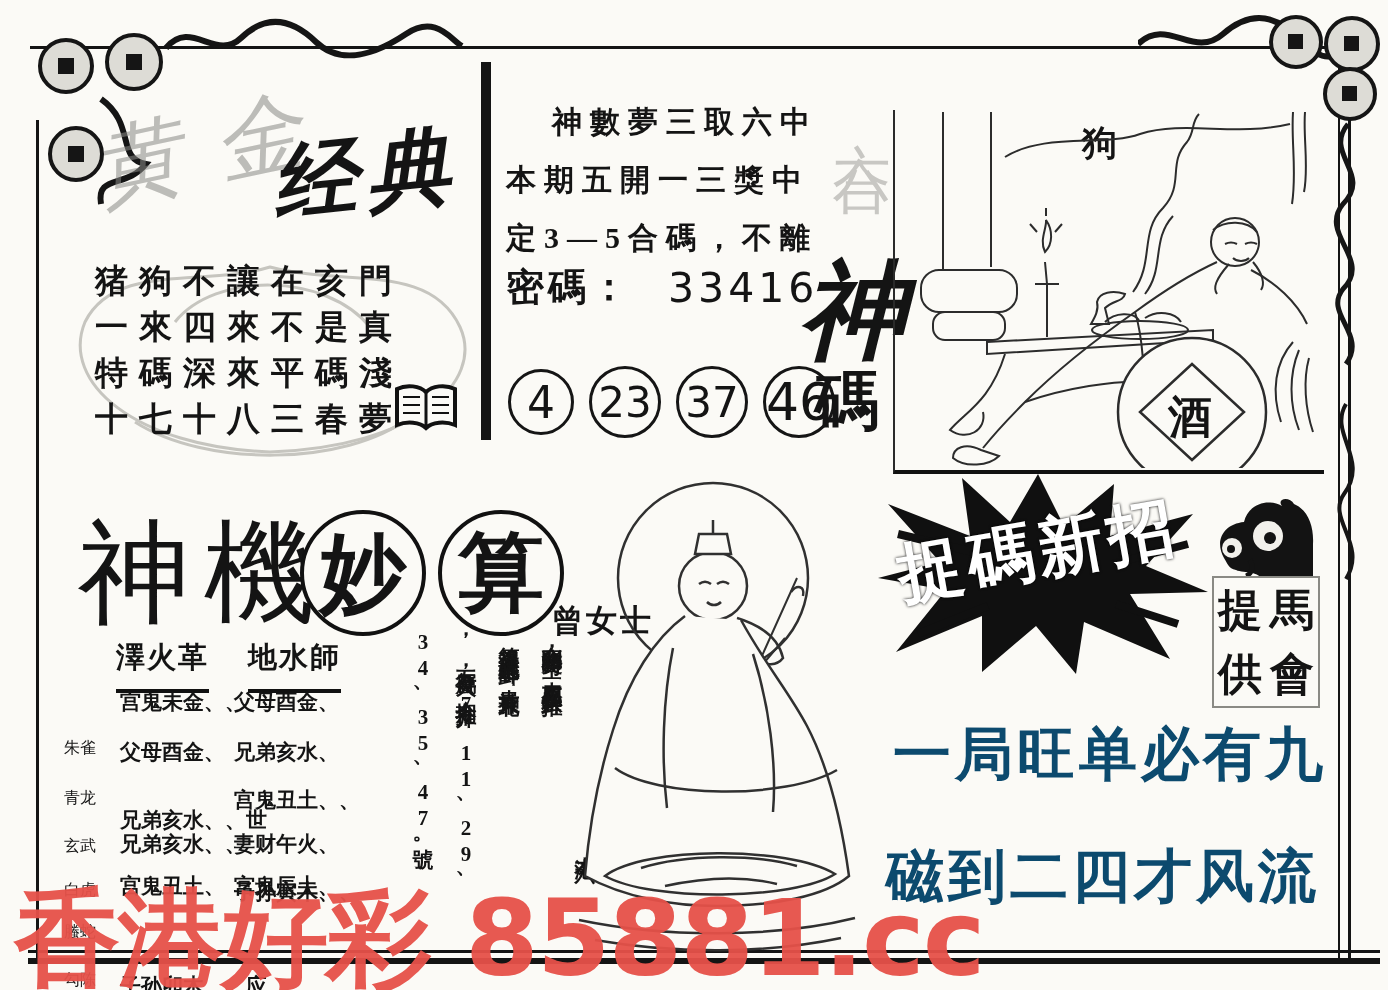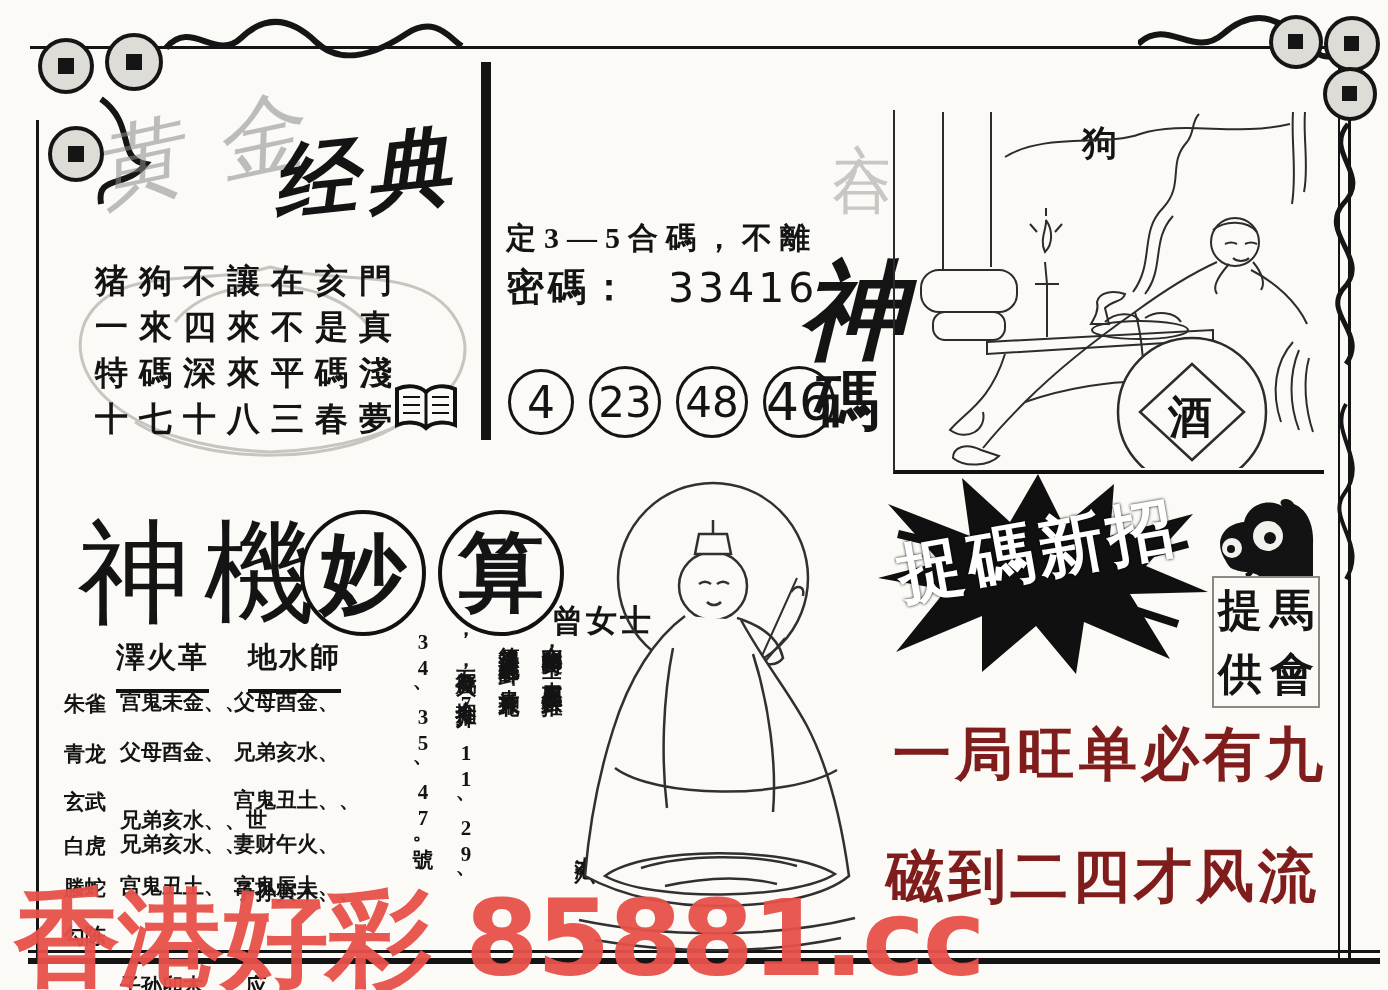--- a/index.html
+++ b/index.html
@@ -10,26 +10,26 @@
   .line{background:#141414;}
   .serif{font-family:"Liberation Serif","DejaVu Serif",serif;}
   .sans{font-family:"DejaVu Sans","Liberation Sans",sans-serif;}
   .poem-line{font-size:33px;font-weight:700;letter-spacing:11px;line-height:46px;white-space:nowrap;}
   .pred-line{font-size:30px;font-weight:600;letter-spacing:8px;white-space:nowrap;}
   .num-circle{display:inline-flex;align-items:center;justify-content:center;
       border:3px solid #151515;border-radius:50%;
       font-family:"DejaVu Sans",sans-serif;font-weight:400;}
   .big-circle{border:4px solid #111;border-radius:50%;display:flex;align-items:center;
       justify-content:center;font-weight:900;background:#fbfaf6;}
-  .tbl-label{font-size:21px;font-weight:700;}
+  .tbl-label{font-size:16px;font-weight:400;margin-top:48px;}
   .tbl-cell{font-size:21px;font-weight:800;white-space:nowrap;}
   .vcol{writing-mode:vertical-rl;text-orientation:upright;font-size:21px;font-weight:700;
       letter-spacing:2px;line-height:33px;white-space:nowrap;}
   .slogan{font-family:"DejaVu Sans","Liberation Sans",sans-serif;font-weight:900;
-      font-size:58px;letter-spacing:4px;white-space:nowrap;color:#7f1d1d;}
+      font-size:58px;letter-spacing:4px;white-space:nowrap;color:#0c4a6e;}
   .hdr{font-size:29px;font-weight:900;border-bottom:4px solid #111;padding-bottom:11px;
       font-family:"DejaVu Sans",sans-serif;letter-spacing:2px;}
   svg{display:block;}
 </style>
 </head>
 <body>
 
 <div id="page">
 
   <div class="abs line" style="left:30px;top:46px;width:1330px;height:3px;"></div>
@@ -83,31 +83,33 @@
   </div>
 
   <svg class="abs" style="left:393px;top:383px;" width="66" height="52" viewBox="0 0 66 52">
     <path d="M4,6 C14,1 27,3 33,9 C39,3 52,1 62,6 L62,42 C52,38 39,39 33,45 C27,39 14,38 4,42 Z" fill="#fbfaf6" stroke="#111" stroke-width="4"></path>
     <line x1="33" y1="9" x2="33" y2="45" stroke="#111" stroke-width="3"></line>
     <path d="M10,14 L27,14 M10,22 L27,22 M10,30 L27,30 M39,14 L56,14 M39,22 L56,22 M39,30 L56,30" stroke="#111" stroke-width="2"></path>
   </svg>
 
   <div class="abs line" style="left:481px;top:62px;width:10px;height:378px;"></div>
 
+  <div class="abs serif pred-line" style="left:552px;top:102px;">神數夢三取六中</div>
+  <div class="abs serif pred-line" style="left:506px;top:160px;">本期五開一三獎中</div>
   <div class="abs serif pred-line" style="left:506px;top:218px;">定3—5合碼，不離</div>
 
   <div class="abs" style="left:506px;top:262px;white-space:nowrap;">
     <span class="serif" style="font-size:38px;font-weight:800;letter-spacing:4px;vertical-align:middle;">密碼：</span>
     <span class="sans" style="font-size:41px;font-weight:400;letter-spacing:4px;vertical-align:middle;margin-left:32px;">33416</span>
   </div>
 
   <div class="abs" style="left:508px;top:366px;display:flex;gap:15px;align-items:center;">
     <span class="num-circle" style="width:60px;height:60px;font-size:44px;">4</span>
     <span class="num-circle" style="width:66px;height:66px;font-size:42px;">23</span>
-    <span class="num-circle" style="width:66px;height:66px;font-size:42px;">48</span>
+    <span class="num-circle" style="width:66px;height:66px;font-size:42px;">37</span>
     <span class="num-circle" style="width:66px;height:66px;font-size:52px;">46</span>
   </div>
 
   <div class="abs serif" style="left:822px;top:96px;writing-mode:vertical-rl;text-orientation:upright;font-size:58px;color:#8b8b87;opacity:.45;letter-spacing:14px;">六合</div>
   <div class="abs serif" style="left:800px;top:240px;font-size:106px;font-weight:900;font-style:italic;">神</div>
   <div class="abs serif" style="left:815px;top:358px;font-size:64px;font-weight:800;">碼</div>
 
   <div class="abs" style="left:893px;top:110px;width:429px;height:360px;border-left:2px solid #2a2a2a;border-bottom:4px solid #111;"></div>
   <div class="abs sans" style="left:1082px;top:120px;font-size:35px;font-weight:700;">狗</div>
 

